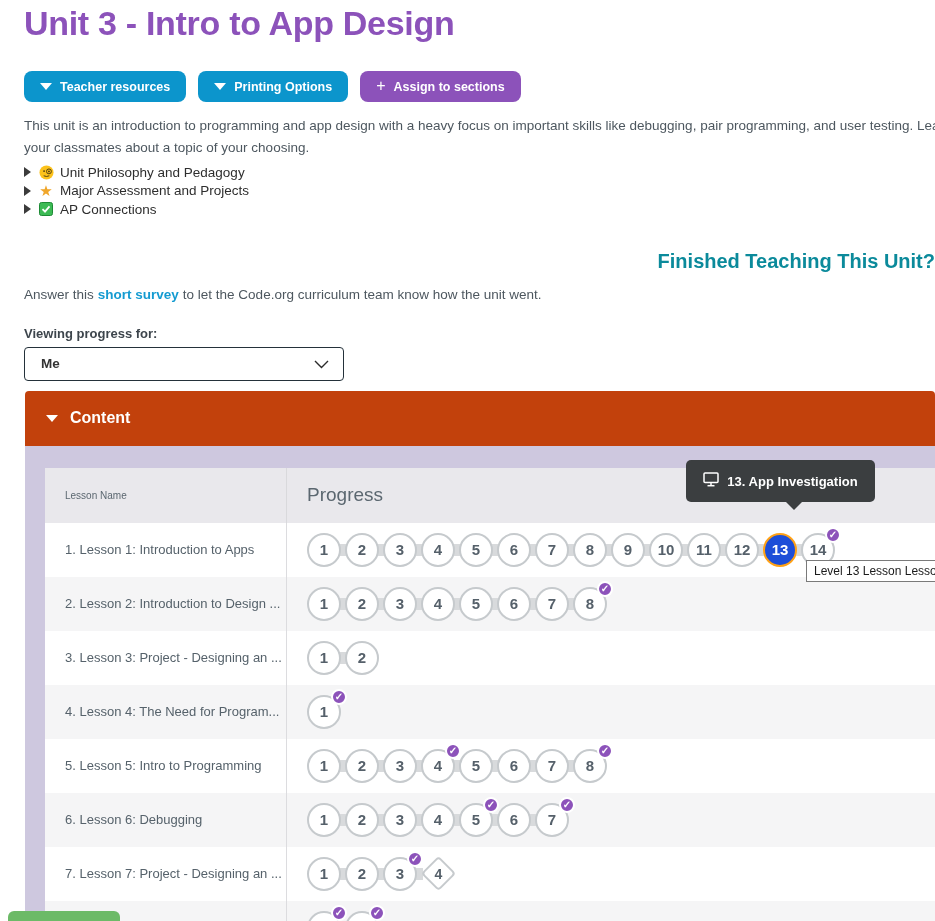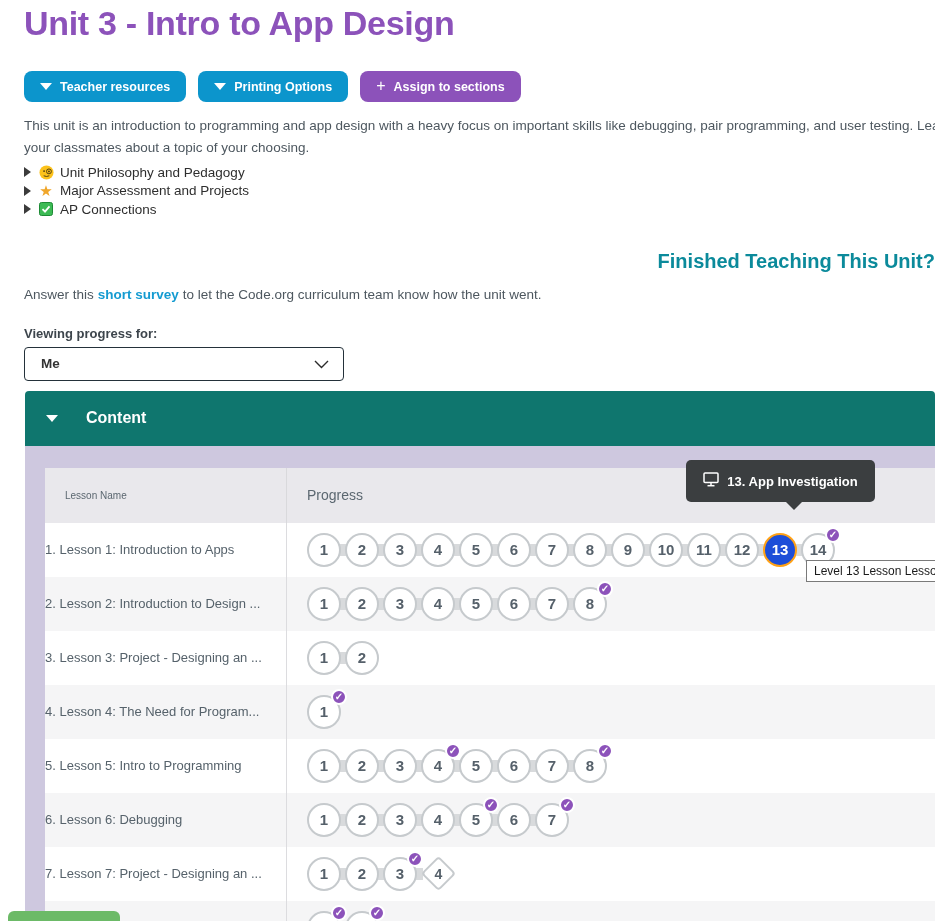--- a/index.html
+++ b/index.html
@@ -59,44 +59,44 @@
   .select-box {
     margin-top:6px; width:320px; height:34px; border:1.6px solid #24313a;
     border-radius:4px; background:#fff; display:flex; align-items:center;
     justify-content:space-between; padding:0 14px 0 16px; cursor:pointer;
   }
   .select-value { font-size:13.5px; font-weight:bold; color:#333; }
 
   
   .content-panel { margin-left:1px; margin-top:10px; width:910px; }
   .content-header {
-    height:55px; background:#0f766e; border-radius:4px 4px 0 0;
-    display:flex; align-items:center; gap:28px; padding-left:21px; cursor:pointer;
+    height:55px; background:#c2410c; border-radius:4px 4px 0 0;
+    display:flex; align-items:center; gap:12px; padding-left:21px; cursor:pointer;
   }
   .caret-down-white {
     width:0; height:0; border-left:6px solid transparent;
     border-right:6px solid transparent; border-top:7px solid #fff;
   }
   .content-title { color:#fff; font-size:16px; font-weight:bold; }
   .content-body { background:#cec8df; padding:22px 0 0 20px; height:510px; }
 
   
   .lesson-table { width:890px; background:#fff; }
   .table-head { display:flex; height:55px; background:#e9e8ec; }
   .th-name {
     width:242px; border-right:1px solid #d9d9dc; display:flex; align-items:center;
     padding-left:20px; font-size:10px; color:#5b6770;
   }
   .th-progress { flex:1; display:flex; align-items:center; padding-left:20px;
-    font-size:14px; color:#5b6770; }
+    font-size:19px; color:#5b6770; }
   .lesson-row { display:flex; height:54px; background:#fff; }
   .lesson-row:nth-child(even) { background:#f5f5f6; }
   .name-cell {
     width:242px; border-right:1px solid #dcdcdf; display:flex; align-items:center;
-    gap:6px; font-size:13px; color:#56626b; cursor:pointer;
+    gap:6px; padding-left:20px; font-size:13px; color:#56626b; cursor:pointer;
   }
   .progress-cell { flex:1; display:flex; align-items:center; padding-left:20px; position:relative; }
 
   
   .bubble-wrap { position:relative; width:34px; height:34px; margin-right:4px; flex:none; }
   .bubble-wrap:not(:last-child)::after {
     content:""; position:absolute; right:-6px; top:11px; width:9px; height:12px;
     background:#d8dadc; z-index:0;
   }
   .bubble {

